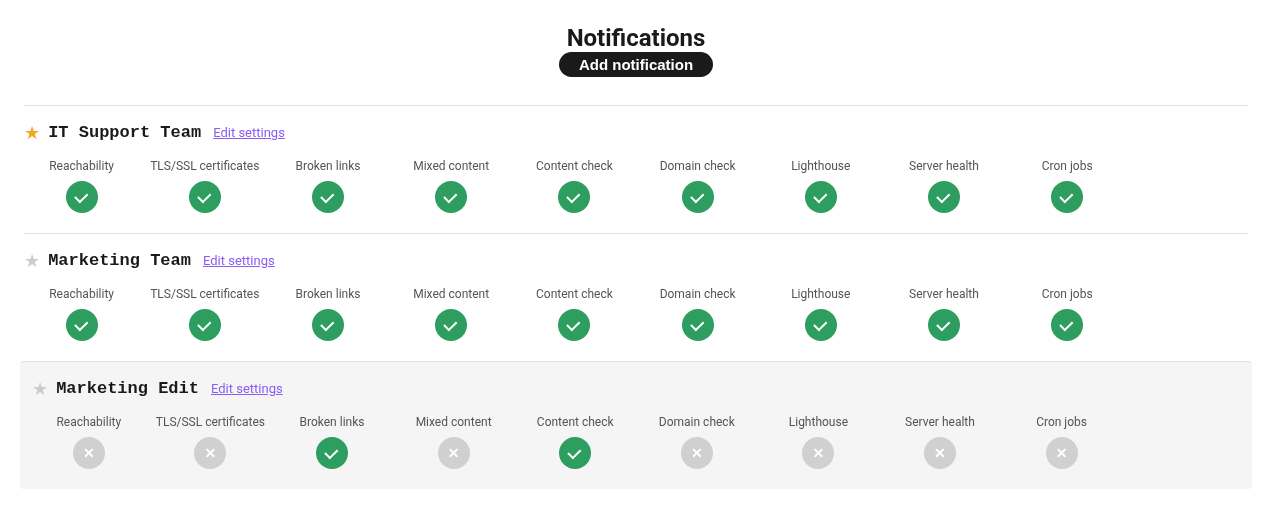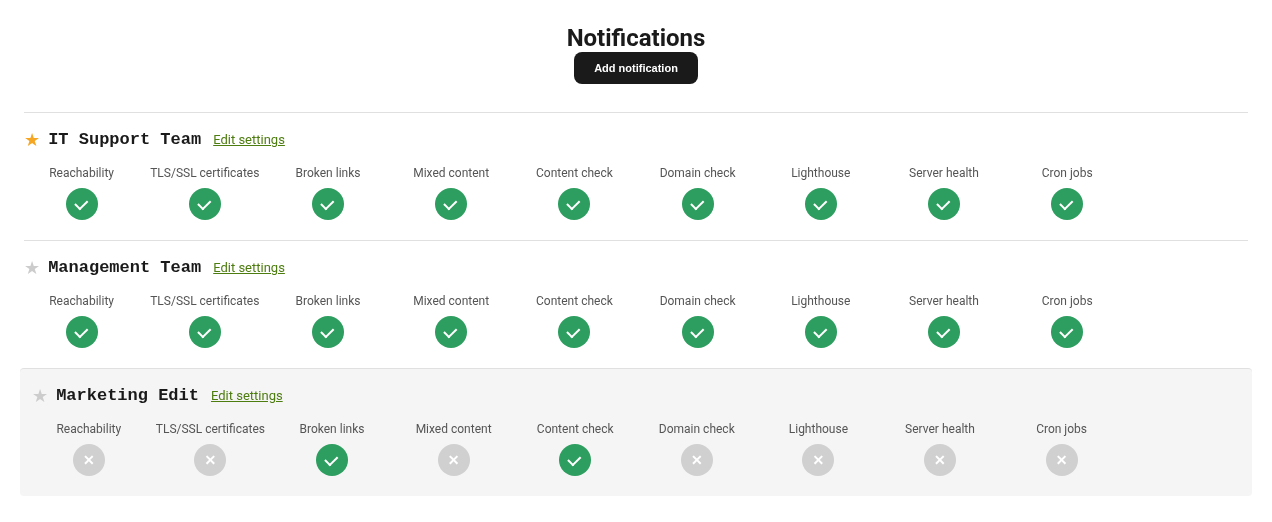--- a/index.html
+++ b/index.html
@@ -23,23 +23,23 @@
     }
     .page-title {
       font-size: 24px;
       font-weight: 700;
       color: #1a1a1a;
     }
     .add-btn {
       background: #1a1a1a;
       color: #fff;
       border: none;
-      border-radius: 8px;
-      padding: 10px 20px;
-      font-size: 11px;
+      border-radius: 16px;
+      padding: 4px 20px;
+      font-size: 15px;
       font-weight: 600;
       cursor: pointer;
     }
 
     .team-section {
       border-top: 1px solid #e0e0e0;
       padding: 16px 0 8px 0;
     }
     .team-section.highlighted {
       background: #f5f5f5;
@@ -62,21 +62,21 @@
       color: #ccc;
     }
     .team-name {
       font-size: 17px;
       font-weight: 700;
       color: #1a1a1a;
       font-family: Liberation Mono, monospace;
     }
     .edit-settings-link {
       font-size: 13px;
-      color: #4d7c0f;
+      color: #8b5cf6;
       text-decoration: underline;
       cursor: pointer;
       margin-left: 4px;
       text-align: right;
     }
     .checks-grid {
       display: grid;
       grid-template-columns: repeat(10, 1fr);
       gap: 8px;
       width: 100%;
@@ -180,21 +180,21 @@
           </div>
           <div class="check-col">
             <span class="check-label">Cron jobs</span>
             <div class="check-icon enabled"></div>
           </div>
         </div>
       </div>
       <div class="team-section">
         <div class="team-header">
           <span class="star-icon empty">★</span>
-          <span class="team-name">Management Team</span>
+          <span class="team-name">Marketing Team</span>
           <a class="edit-settings-link" href="#">Edit settings</a>
         </div>
         <div class="checks-grid">
           <div class="check-col">
             <span class="check-label">Reachability</span>
             <div class="check-icon enabled"></div>
           </div>
           <div class="check-col">
             <span class="check-label">TLS/SSL certificates</span>
             <div class="check-icon enabled"></div>

